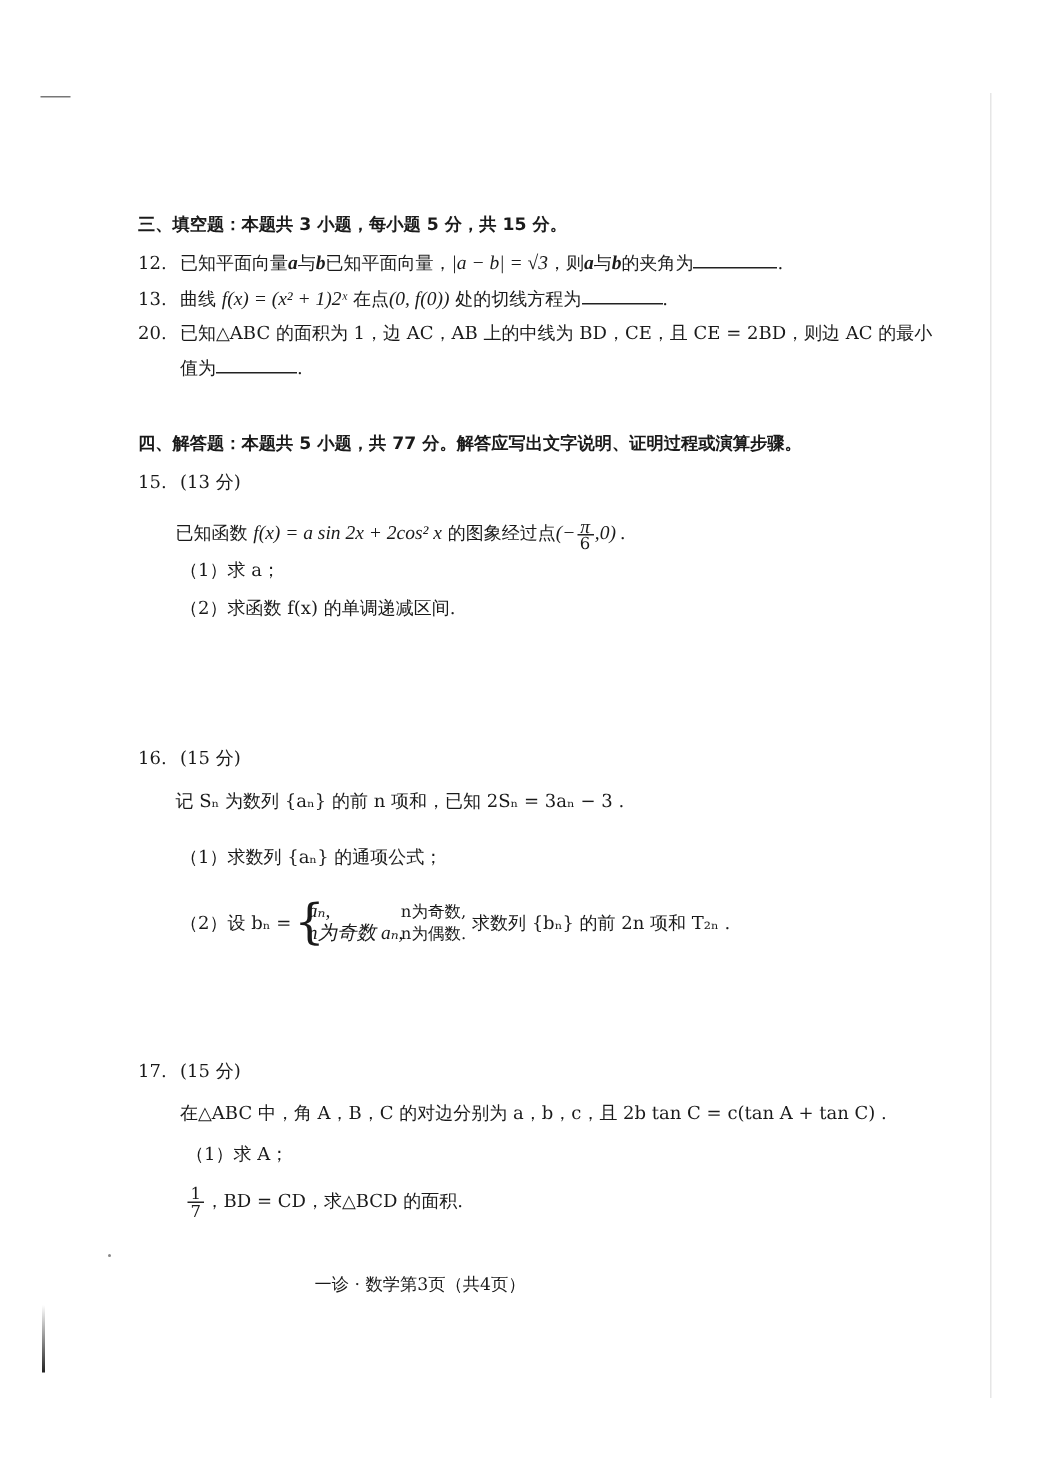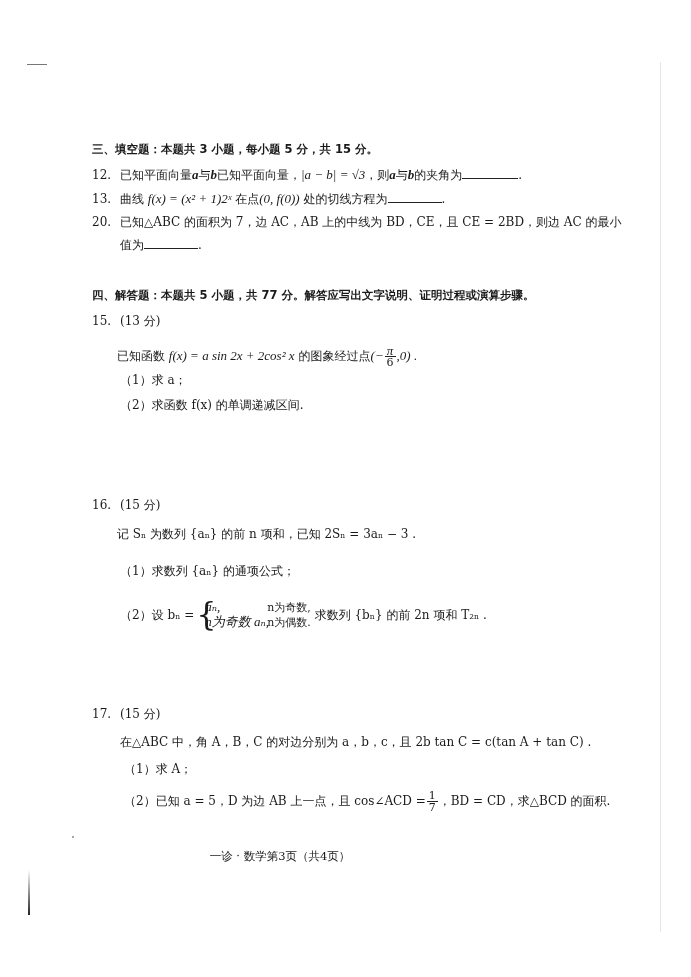--- a/index.html
+++ b/index.html
@@ -49,21 +49,21 @@
 
 <div class="line" style="left:92px; top:146px;">
   <span class="qnum">12.</span><span>已知平面向量</span><span class="bv">a</span><span>与</span><span class="bv">b</span><span>已知平面向量，</span><span class="m">|a − b| = √3</span><span>，则</span><span class="bv">a</span><span>与</span><span class="bv">b</span><span>的夹角为</span><span class="blank" style="width:56px;"></span><span>.</span>
 </div>
 
 <div class="line" style="left:92px; top:170px;">
   <span class="qnum">13.</span><span>曲线</span> <span class="m">f(x) = (x² + 1)2ˣ</span> <span>在点</span><span class="m">(0, f(0))</span> <span>处的切线方程为</span><span class="blank" style="width:54px;"></span><span>.</span>
 </div>
 
 <div class="line" style="left:92px; top:194px;">
-  <span class="qnum">20.</span><span>已知△ABC 的面积为 7，边 AC，AB 上的中线为 BD，CE，且 CE = 2BD，则边 AC 的最小</span>
+  <span class="qnum">20.</span><span>已知△ABC 的面积为 1，边 AC，AB 上的中线为 BD，CE，且 CE = 2BD，则边 AC 的最小</span>
 </div>
 <div class="line" style="left:120px; top:216px;">
   <span>值为</span><span class="blank" style="width:54px;"></span><span>.</span>
 </div>
 
 <div class="line section-title" style="left:92px; top:267px;">四、解答题：本题共 5 小题，共 77 分。解答应写出文字说明、证明过程或演算步骤。</div>
 
 <div class="line" style="left:92px; top:293px;">
   <span class="qnum">15.</span><span>(13 分)</span>
 </div>
@@ -81,16 +81,16 @@
 <div class="line" style="left:120px; top:580px; line-height:28px;">
   <span style="vertical-align:middle;">（2）设 bₙ =</span><span class="piece"><span class="brace">{</span><span class="row"><span class="c1 m">aₙ,</span><span>n为奇数,</span></span><span class="row"><span class="c1 m">n为奇数 aₙ,</span><span>n为偶数.</span></span></span> <span style="vertical-align:middle;">求数列 {bₙ} 的前 2n 项和 T₂ₙ .</span>
 </div>
 
 <div class="line" style="left:92px; top:686px;">
   <span class="qnum">17.</span><span>(15 分)</span>
 </div>
 <div class="line" style="left:120px; top:714px;">在△ABC 中，角 A，B，C 的对边分别为 a，b，c，且 2b tan C = c(tan A + tan C) .</div>
 <div class="line" style="left:124px; top:741px;">（1）求 A；</div>
 <div class="line" style="left:124px; top:770px;">
-  <span>（2）已知 a = 5，D 为边 AB 上一点，且 cos∠ACD =</span><span class="frac"><span class="num">1</span><span class="den">7</span></span><span>，BD = CD，求△BCD 的面积.</span>
+  <span class="frac"><span class="num">1</span><span class="den">7</span></span><span>，BD = CD，求△BCD 的面积.</span>
 </div>
 
 <div class="footer">一诊 · 数学第3页（共4页）</div>
 
 </body></html>

